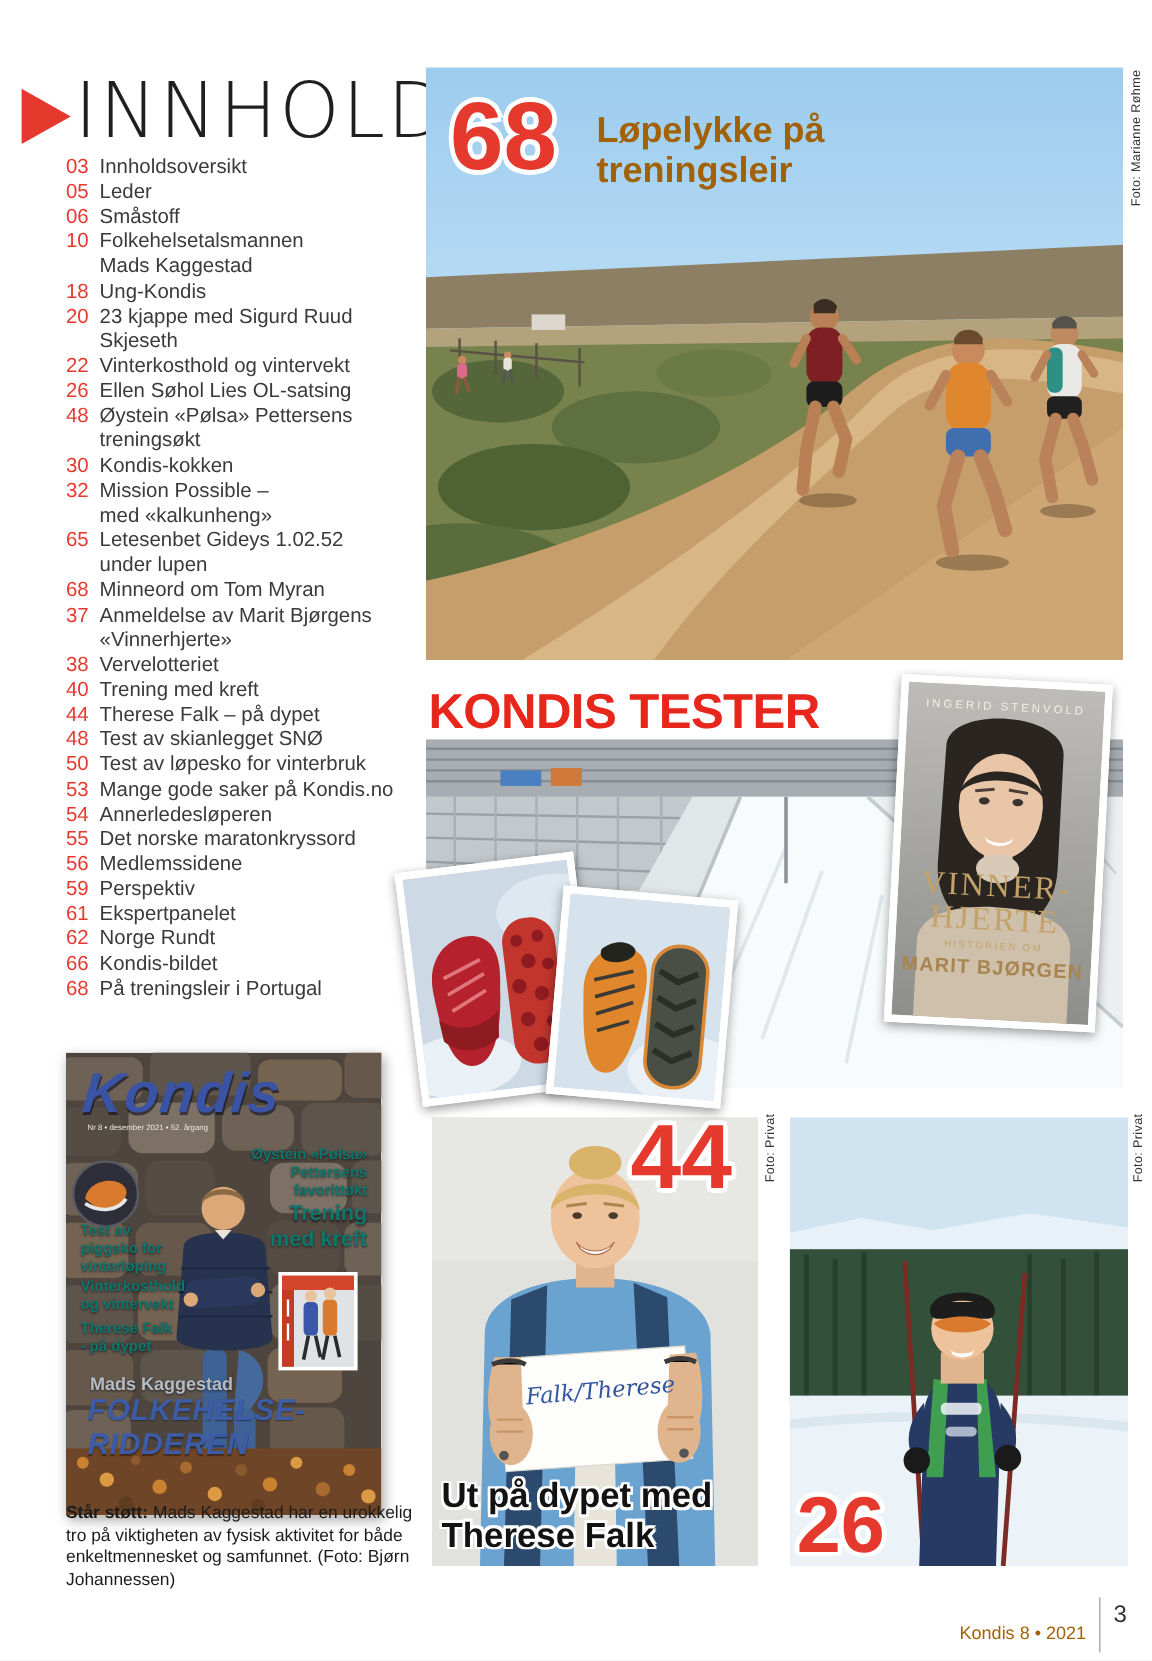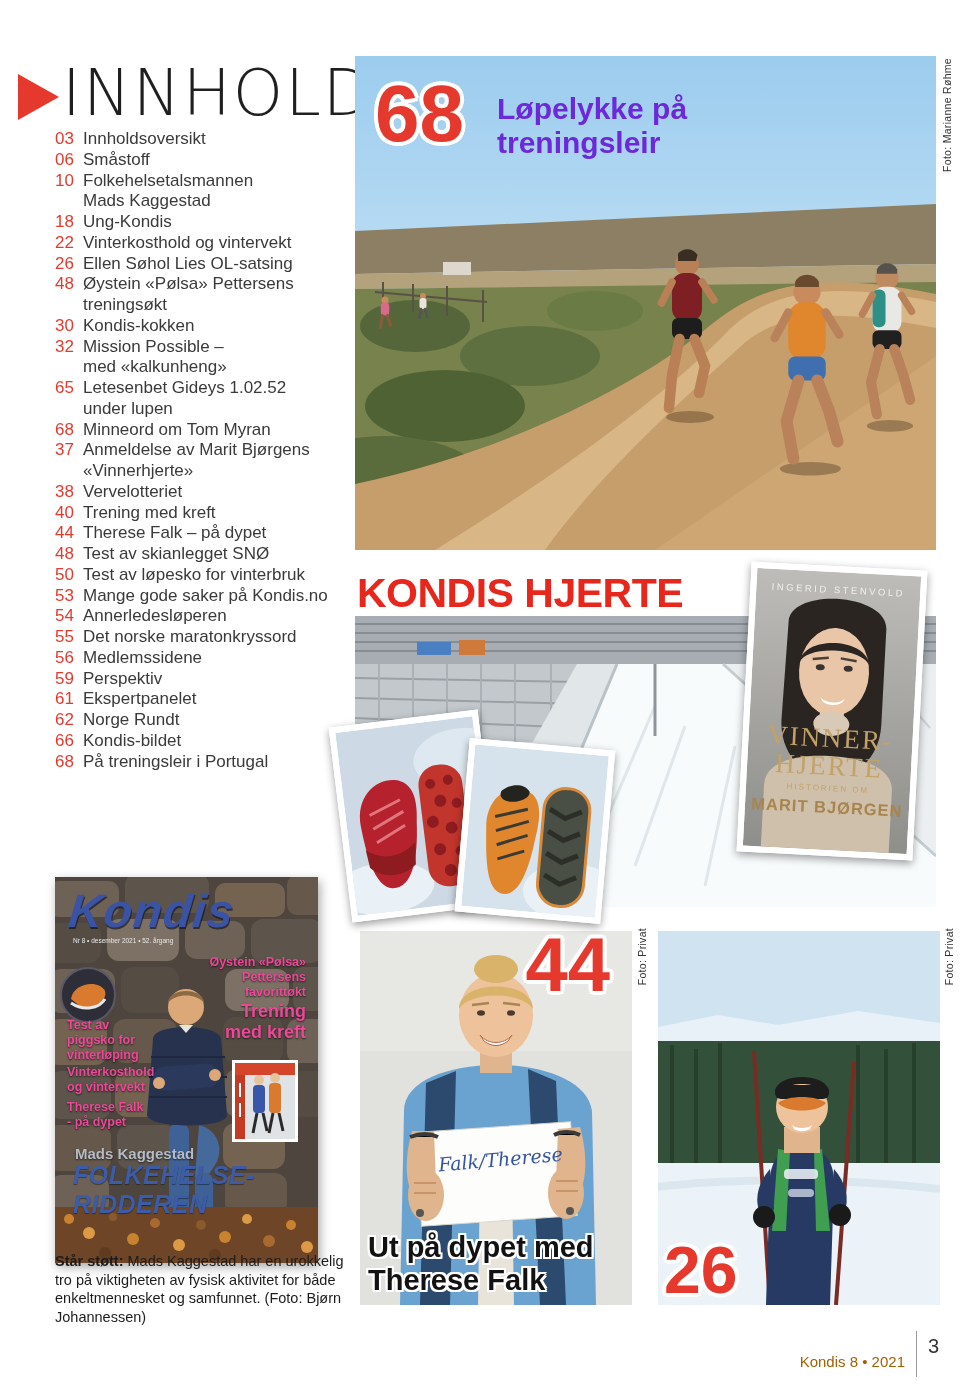--- a/index.html
+++ b/index.html
@@ -17,31 +17,31 @@
   .toc-text{color:#3a3a3a;}
   
   .photo{position:absolute;overflow:hidden;}
   .vcredit{position:absolute;writing-mode:vertical-rl;transform:rotate(180deg);
            font-size:10.5px;color:#333;letter-spacing:.3px;white-space:nowrap;}
   
   .bignum{font-weight:800;color:#e6392e;line-height:1;
      text-shadow:-4px 0 #fff,4px 0 #fff,0 -4px #fff,0 4px #fff,-3px -3px #fff,3px -3px #fff,-3px 3px #fff,3px 3px #fff;}
   .outblack{font-weight:900;color:#121212;
      text-shadow:-2px 0 #fff,2px 0 #fff,0 -2px #fff,0 2px #fff,-2px -2px #fff,2px -2px #fff,-2px 2px #fff,2px 2px #fff;}
-  .feat-title{position:absolute;left:142px;top:36px;font-size:30px;line-height:34px;font-weight:800;color:#6d28d9;}
+  .feat-title{position:absolute;left:142px;top:36px;font-size:30px;line-height:34px;font-weight:800;color:#a16207;}
   .tester-head{position:absolute;left:357px;top:570px;font-size:41px;font-weight:900;color:#e8271c;letter-spacing:-.5px;}
   
   .polaroid{position:absolute;background:#fff;border:6px solid #fff;box-shadow:0 3px 9px rgba(0,0,0,.4);}
   
   .bk-author{position:absolute;left:0;top:12px;width:100%;text-align:center;font-size:9.5px;letter-spacing:2.5px;color:#f2efe9;font-weight:400;}
   .bk-title{position:absolute;left:0;top:152px;width:100%;text-align:center;font-size:27px;line-height:28px;letter-spacing:2px;color:#c2a269;font-weight:400;font-family:"Liberation Serif",serif;}
   .bk-sub{position:absolute;left:0;top:212px;width:100%;text-align:center;font-size:8px;letter-spacing:2px;color:#c2a269;}
   .bk-person{position:absolute;left:0;top:226px;width:100%;text-align:center;font-size:16.5px;letter-spacing:1px;color:#a8854f;font-weight:700;}
   
-  .cv{position:absolute;text-shadow:0 1px 2px rgba(0,0,0,.65);color:#ec4899;font-weight:700;}
+  .cv{position:absolute;text-shadow:0 1px 2px rgba(0,0,0,.65);color:#0f766e;font-weight:700;}
   .cv-logo{left:14px;top:6px;font-size:47px;font-weight:900;font-style:italic;color:#3a53a4;
            transform:skewX(-6deg);text-shadow:1px 2px 0 rgba(8,12,28,.6);letter-spacing:1px;}
   .cv-issue{left:18px;top:60px;font-size:6.5px;font-weight:400;color:#e8e8e8;text-shadow:none;}
   .cv-polsa{right:12px;top:78px;text-align:right;font-size:12.5px;line-height:15px;}
   .cv-kreft{right:12px;top:124px;text-align:right;font-size:18px;line-height:20.5px;font-weight:800;}
   .cv-piggsko{left:12px;top:141px;font-size:12.5px;line-height:15px;}
   .cv-vkost{left:12px;top:188px;font-size:12.5px;line-height:15px;}
   .cv-falk{left:12px;top:223px;font-size:12.5px;line-height:15px;}
   .cv-kicker{left:20px;top:268px;font-size:15px;font-weight:600;color:#b6bcc6;}
   .cv-main{left:18px;top:284px;font-size:25px;line-height:29px;font-weight:900;color:#3d5ca8;
@@ -64,20 +64,24 @@
 
   <div class="tri"></div>
   <div class="masthead">INNHOLD</div>
 
   <div class="toc">
     <div class="toc-row">
       <span class="toc-num">03</span>
       <span class="toc-text">Innholdsoversikt</span>
     </div>
 
+    <div class="toc-row">
+      <span class="toc-num">05</span>
+      <span class="toc-text">Leder</span>
+    </div>
 
     <div class="toc-row">
       <span class="toc-num">06</span>
       <span class="toc-text">Småstoff</span>
     </div>
 
     <div class="toc-row">
       <span class="toc-num">10</span>
       <span class="toc-text">Folkehelsetalsmannen</span>
     </div>
@@ -86,20 +90,24 @@
       <span class="toc-num"></span>
       <span class="toc-text">Mads Kaggestad</span>
     </div>
 
 
     <div class="toc-row">
       <span class="toc-num">18</span>
       <span class="toc-text">Ung-Kondis</span>
     </div>
 
+    <div class="toc-row">
+      <span class="toc-num">20</span>
+      <span class="toc-text">23 kjappe med Sigurd Ruud Skjeseth</span>
+    </div>
 
     <div class="toc-row">
       <span class="toc-num">22</span>
       <span class="toc-text">Vinterkosthold og vintervekt</span>
     </div>
 
     <div class="toc-row">
       <span class="toc-num">26</span>
       <span class="toc-text">Ellen Søhol Lies OL-satsing</span>
     </div>
@@ -298,21 +306,21 @@
       </g>
     </svg>
     <span class="bignum" style="position:absolute;left:20px;top:18px;font-size:80px;">68</span>
     <div class="feat-title">
       <div>Løpelykke på</div>
       <div>treningsleir</div>
     </div>
   </div>
   <div class="vcredit" style="left:941px;top:58px;">Foto: Marianne Røhme</div>
 
-  <div class="tester-head">KONDIS HJERTE</div>
+  <div class="tester-head">KONDIS TESTER</div>
 
   <div class="photo" style="left:355px;top:616px;width:581px;height:291px;">
     <svg width="581" height="291" viewBox="0 0 581 291">
       <defs>
         <linearGradient id="slope" x1="0" y1="0" x2="0" y2="1">
           <stop offset="0" stop-color="#d9dde0"></stop>
             <stop offset="1" stop-color="#f3f6f7"></stop>
         </linearGradient>
       </defs>
       <rect width="581" height="291" fill="url(#slope)"></rect>

